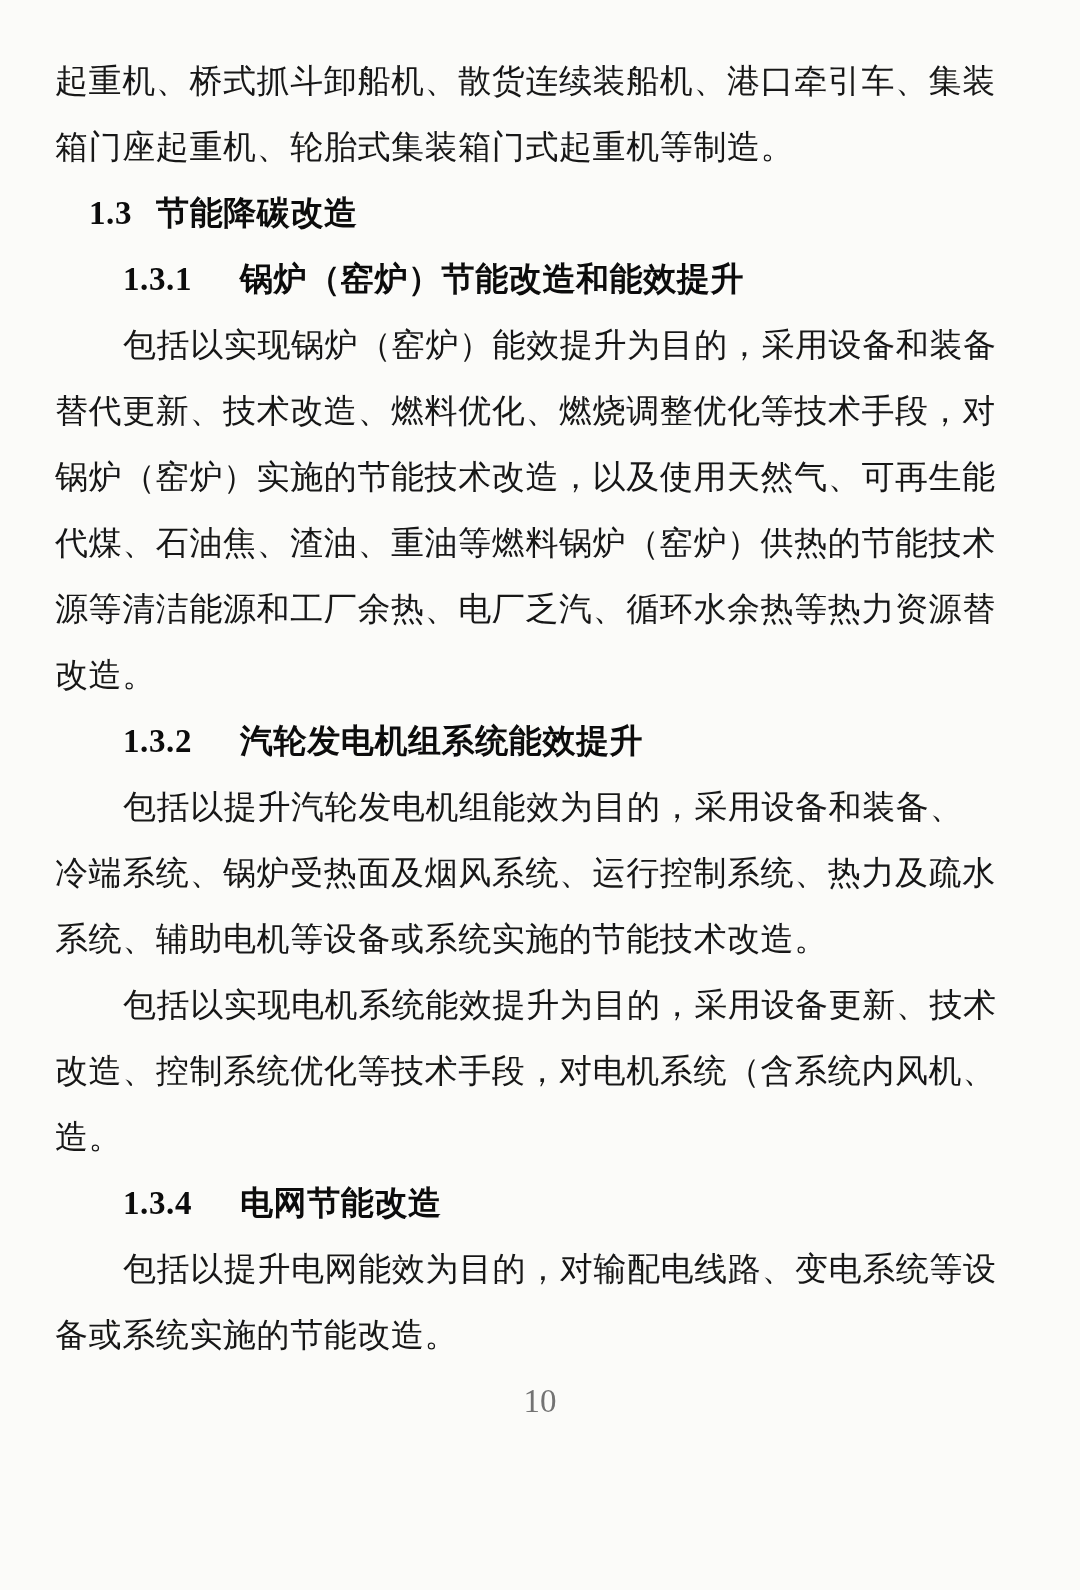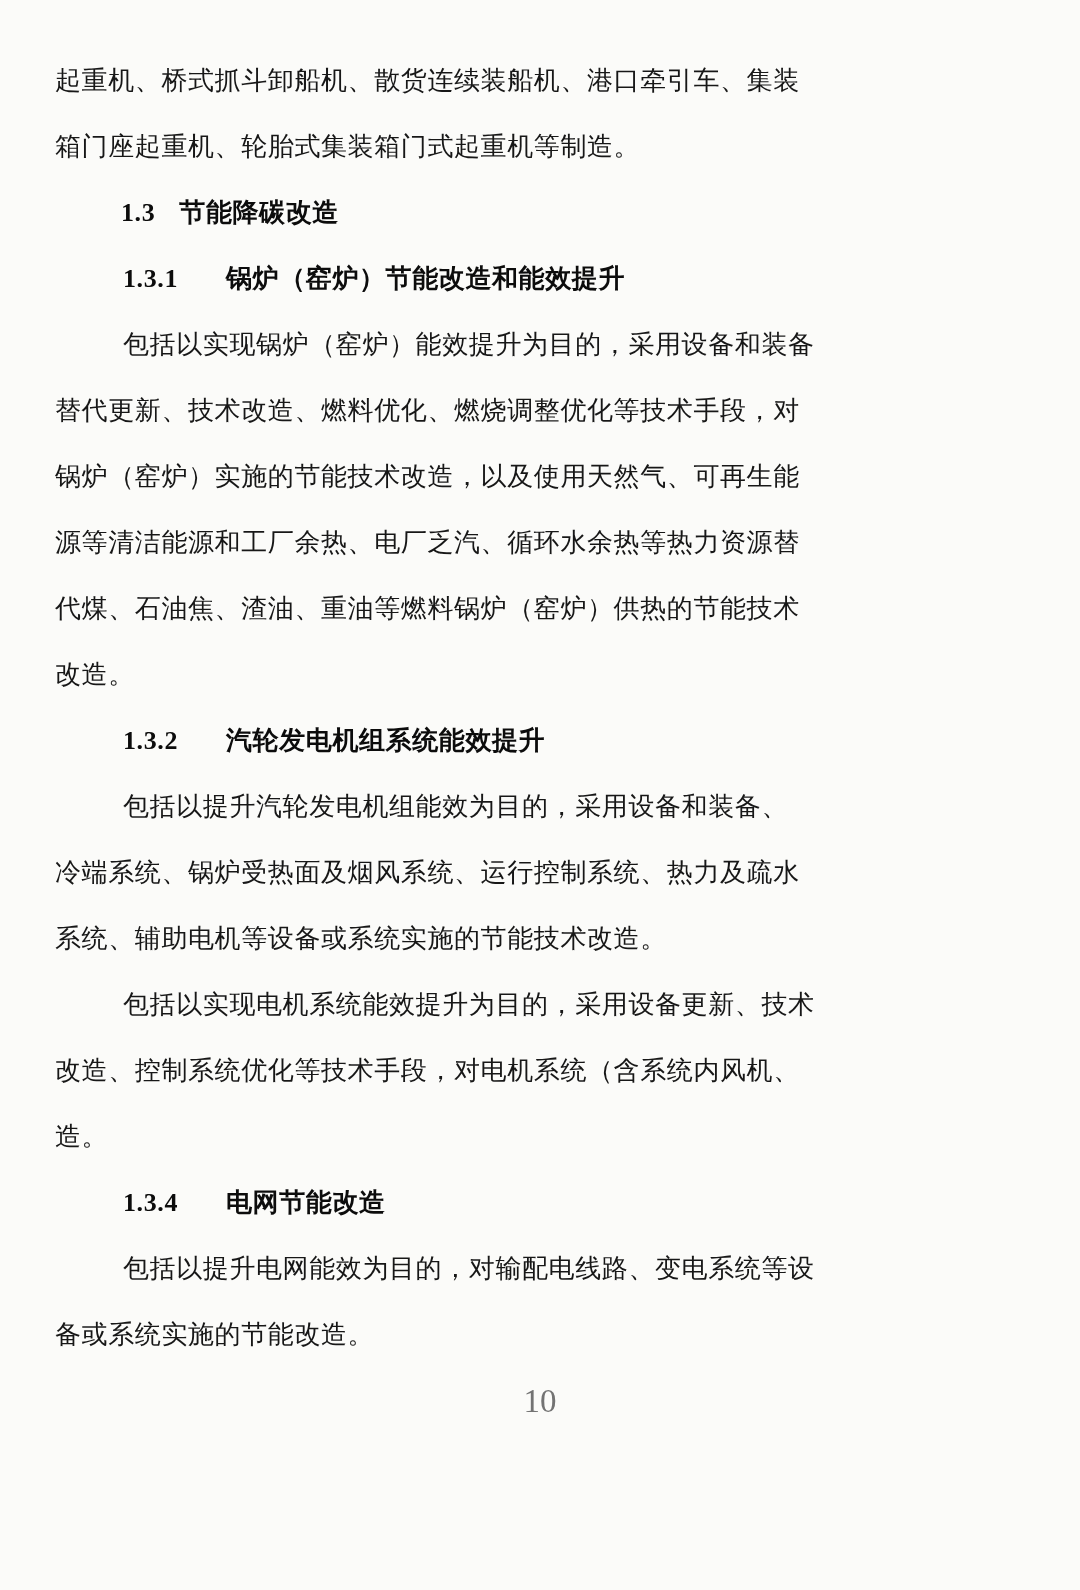--- a/index.html
+++ b/index.html
@@ -10,28 +10,28 @@
     background: #fbfbf9;
     box-sizing: border-box;
     padding: 48px 55px 0 55px;
     font-family: "Liberation Serif", "DejaVu Serif", serif;
     color: #171717;
     overflow: hidden;
   }
   .ln {
     height: 66px;
     line-height: 66px;
-    font-size: 26px;
+    font-size: 33px;
     letter-spacing: 0.6px;
     white-space: nowrap;
   }
   .ind { padding-left: 68px; }         
   .h   { font-weight: 700; color: #0c0c0c; }
   .h13 { padding-left: 34px; }         
-  .h13 .hl { margin-right: 24px; margin-left: 32px; }
+  .h13 .hl { margin-right: 24px; }
   .sub { padding-left: 68px; }         
   .sub .hl { margin-right: 48px; }
   .pgn {
     text-align: center;
     font-size: 33px;
     letter-spacing: 0;
     color: #737373;
   }
 </style>
 </head>
@@ -45,22 +45,22 @@
   <div class="ln h h13">
     <span class="hl">1.3</span><span>节能降碳改造</span>
   </div>
 
   <div class="ln h sub">
     <span class="hl">1.3.1</span><span>锅炉（窑炉）节能改造和能效提升</span>
   </div>
   <div class="ln ind">包括以实现锅炉（窑炉）能效提升为目的，采用设备和装备</div>
   <div class="ln">替代更新、技术改造、燃料优化、燃烧调整优化等技术手段，对</div>
   <div class="ln">锅炉（窑炉）实施的节能技术改造，以及使用天然气、可再生能</div>
+  <div class="ln">代煤、石油焦、渣油、重油等燃料锅炉（窑炉）供热的节能技术</div>
   <div class="ln">源等清洁能源和工厂余热、电厂乏汽、循环水余热等热力资源替</div>
-  <div class="ln">代煤、石油焦、渣油、重油等燃料锅炉（窑炉）供热的节能技术</div>
   <div class="ln">改造。</div>
 
   <div class="ln h sub">
     <span class="hl">1.3.2</span><span>汽轮发电机组系统能效提升</span>
   </div>
   <div class="ln ind">包括以提升汽轮发电机组能效为目的，采用设备和装备、</div>
   <div class="ln">冷端系统、锅炉受热面及烟风系统、运行控制系统、热力及疏水</div>
   <div class="ln">系统、辅助电机等设备或系统实施的节能技术改造。</div>
 
   <div class="ln ind">包括以实现电机系统能效提升为目的，采用设备更新、技术</div>

